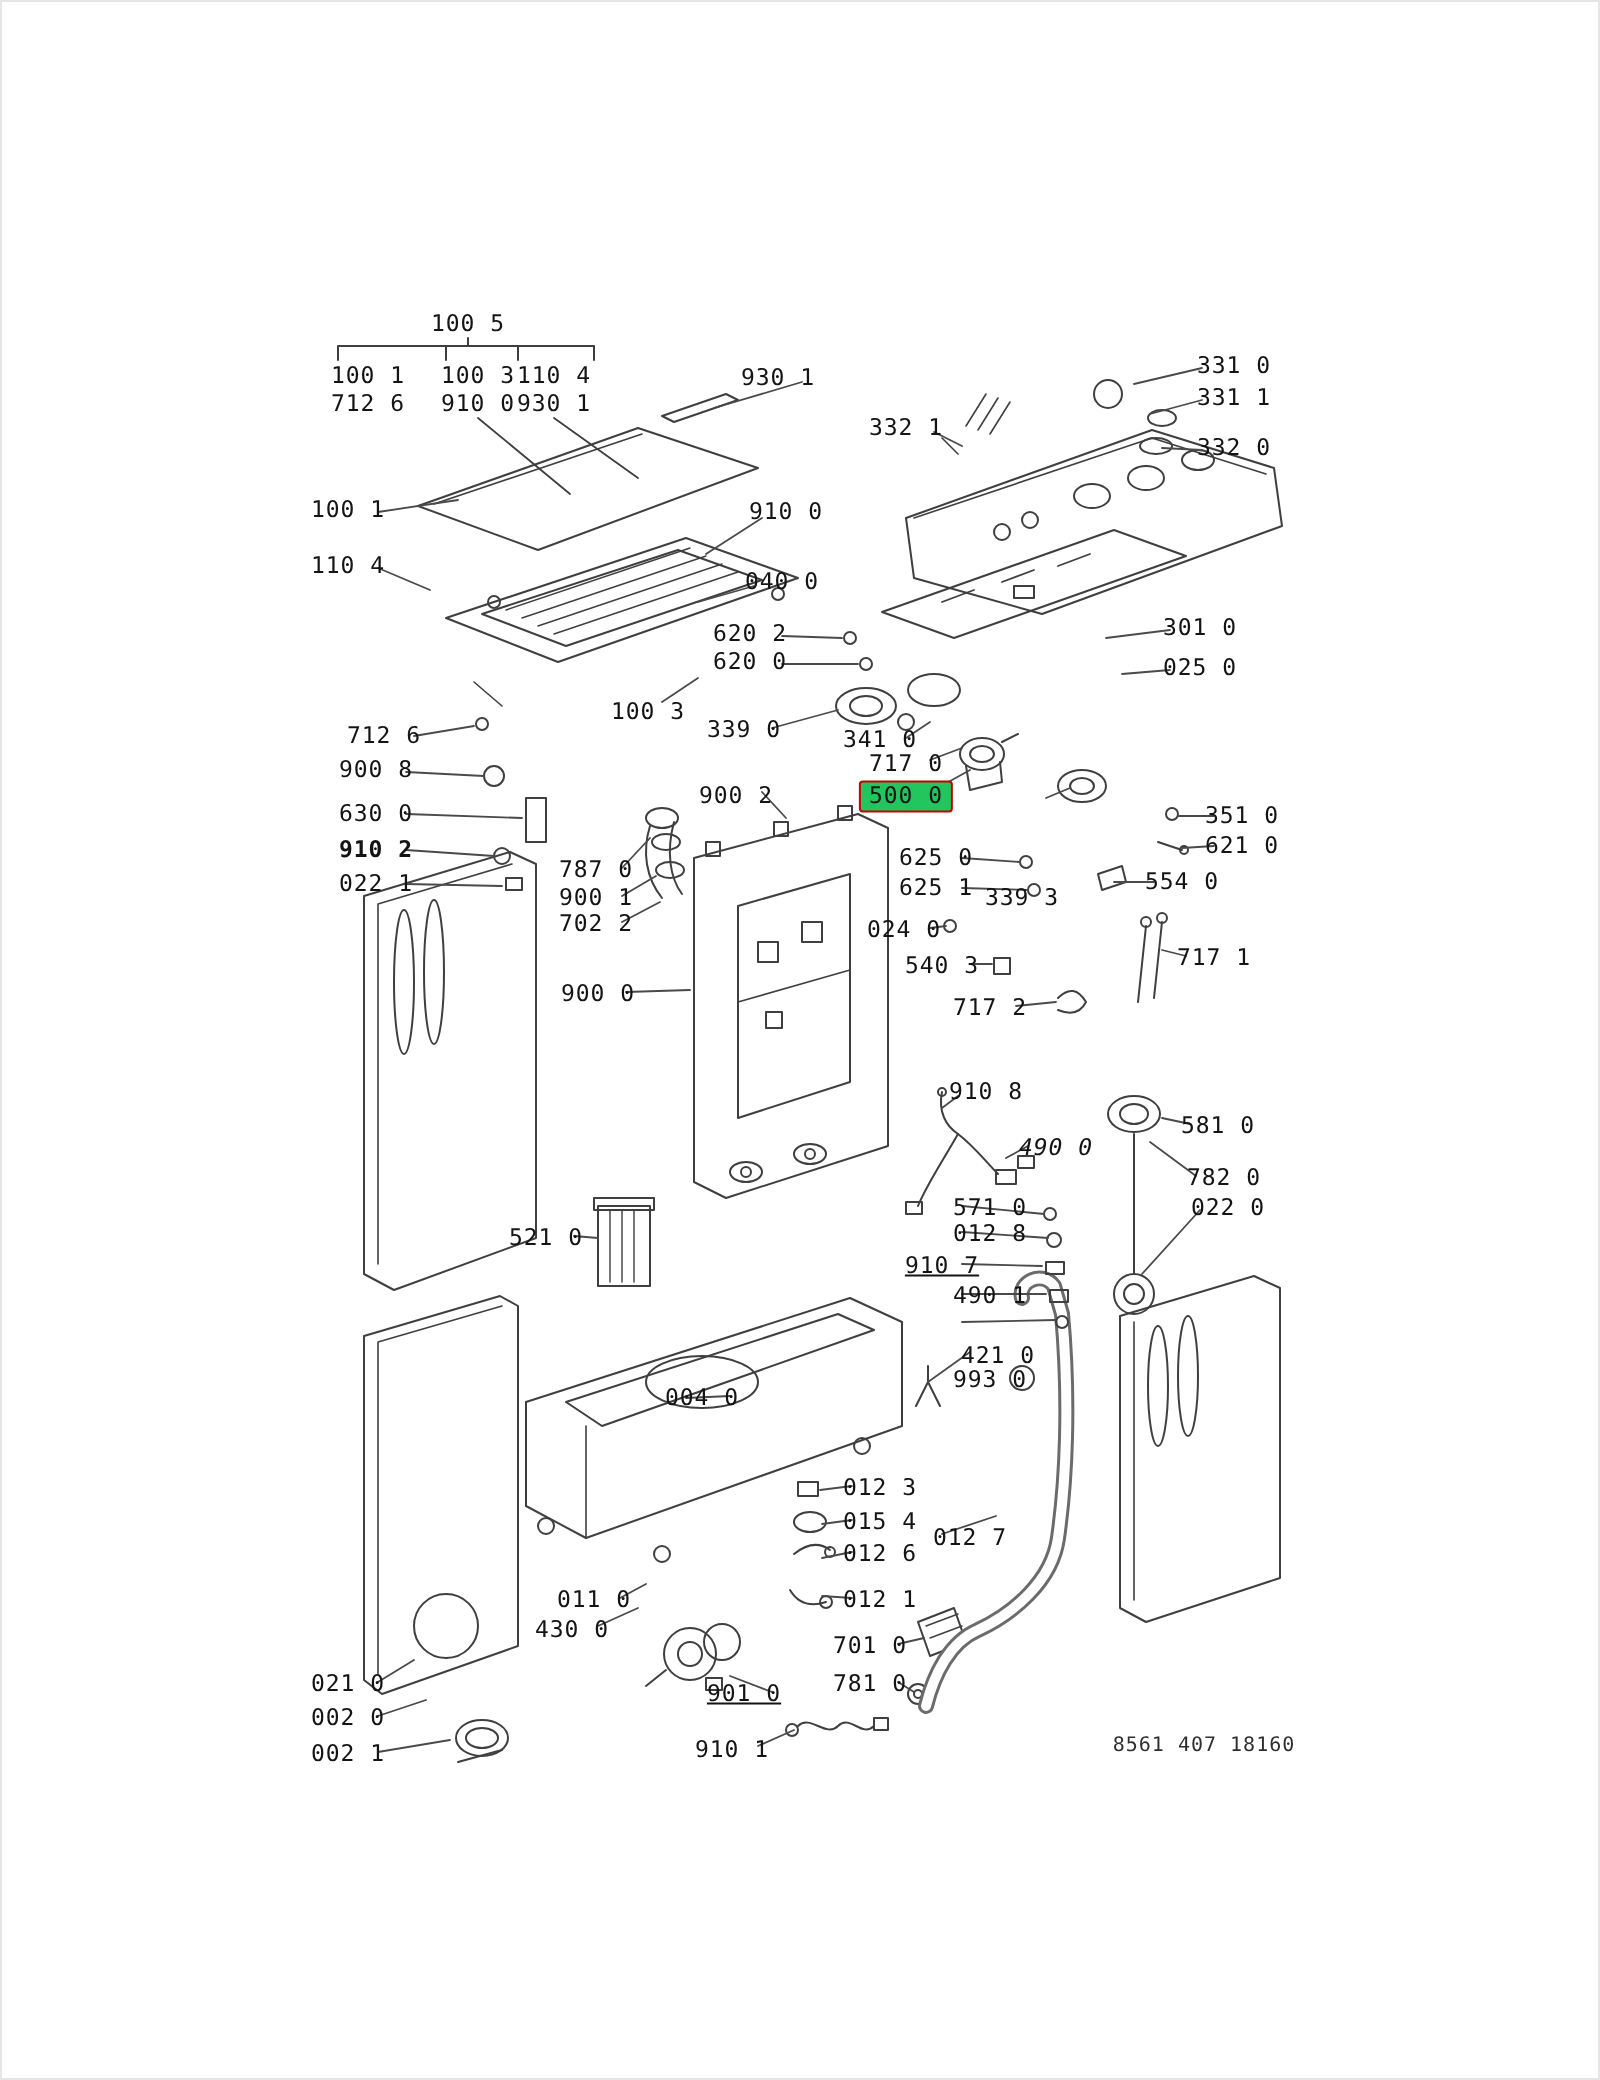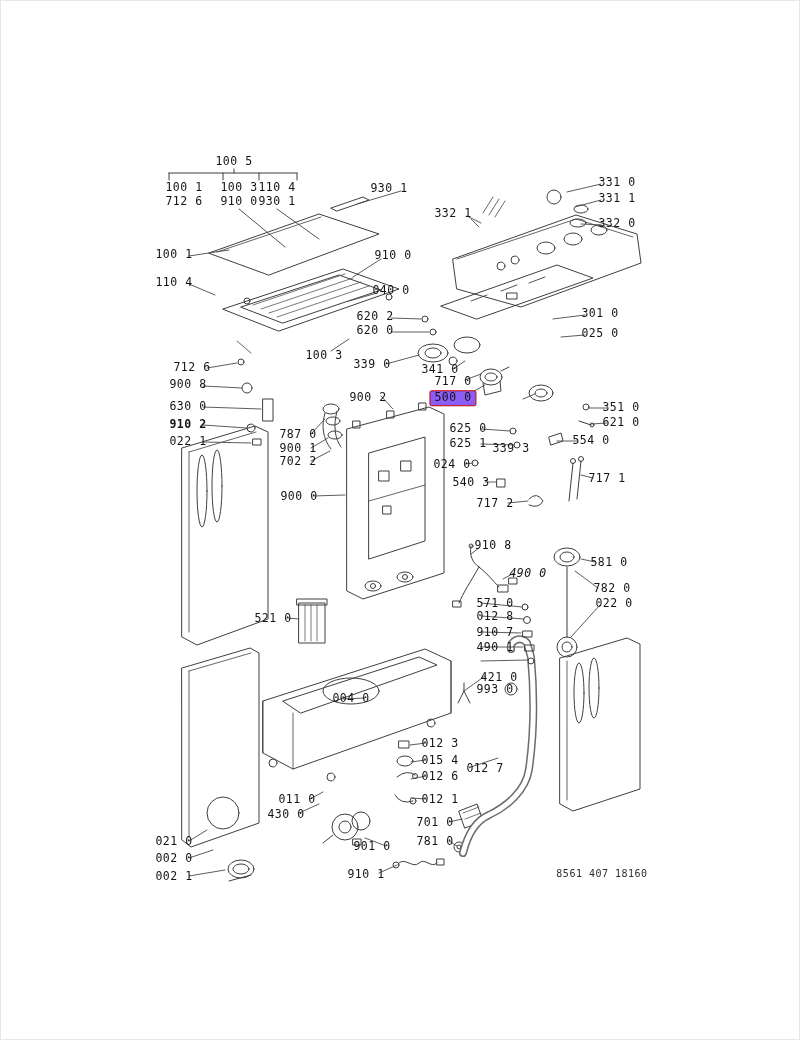--- a/index.html
+++ b/index.html
@@ -9,21 +9,21 @@
     font-family:"DejaVu Sans Mono","Liberation Mono",monospace;
   }
   svg.art{position:absolute;left:0;top:0;}
   .labels-layer{position:absolute;left:0;top:0;width:100%;height:100%;}
   .part-label{
     position:absolute;transform:translate(-50%,-50%);
     font-size:11.5px;line-height:1;color:#141414;white-space:nowrap;
     letter-spacing:0.5px;
   }
   .part-label.boxed{
-    border:1.6px solid #cc0000;padding:1px 4px;border-radius:2px;background:#8b5cf6;
+    border:1.6px solid #cc0000;padding:1px 4px;border-radius:2px;background:#22c55e;
   }
   .drawing-number{
     position:absolute;transform:translate(-50%,-50%);
     font-size:10px;color:#2e2e2e;letter-spacing:0.5px;white-space:nowrap;
   }
 </style>
 </head>
 <body>
 
 <div class="stage">
@@ -302,35 +302,35 @@
       <div class="part-label" style="left: 298px; top: 496px;">900 0</div>
       <div class="part-label" style="left: 494px; top: 503px;">717 2</div>
       <div class="part-label" style="left: 492px; top: 545px;">910 8</div>
       <div class="part-label" style="left: 608px; top: 562px;">581 0</div>
       <div class="part-label" style="left: 527px; top: 573px; font-style: italic;">490 0</div>
       <div class="part-label" style="left: 611px; top: 588px;">782 0</div>
       <div class="part-label" style="left: 494px; top: 603px;">571 0</div>
       <div class="part-label" style="left: 613px; top: 603px;">022 0</div>
       <div class="part-label" style="left: 494px; top: 616px;">012 8</div>
       <div class="part-label" style="left: 272px; top: 618px;">521 0</div>
-      <div class="part-label" style="left: 494px; top: 632px;">910 7</div>
+      <div class="part-label" style="left: 470px; top: 632px; text-decoration: underline;">910 7</div>
       <div class="part-label" style="left: 494px; top: 647px;">490 1</div>
       <div class="part-label" style="left: 494px; top: 661px; margin-top: 28px;">993 0</div>
       <div class="part-label" style="left: 498px; top: 677px;">421 0</div>
       <div class="part-label" style="left: 350px; top: 698px;">004 0</div>
       <div class="part-label" style="left: 439px; top: 743px;">012 3</div>
       <div class="part-label" style="left: 439px; top: 760px;">015 4</div>
       <div class="part-label" style="left: 484px; top: 768px;">012 7</div>
       <div class="part-label" style="left: 439px; top: 776px;">012 6</div>
       <div class="part-label" style="left: 439px; top: 799px;">012 1</div>
       <div class="part-label" style="left: 296px; top: 799px;">011 0</div>
       <div class="part-label" style="left: 285px; top: 814px;">430 0</div>
       <div class="part-label" style="left: 434px; top: 822px;">701 0</div>
       <div class="part-label" style="left: 434px; top: 841px;">781 0</div>
-      <div class="part-label" style="left: 371px; top: 846px;">901 0</div>
+      <div class="part-label" style="left: 371px; top: 846px; text-decoration: underline;">901 0</div>
       <div class="part-label" style="left: 173px; top: 841px;">021 0</div>
       <div class="part-label" style="left: 173px; top: 858px;">002 0</div>
       <div class="part-label" style="left: 173px; top: 876px;">002 1</div>
       <div class="part-label" style="left: 365px; top: 874px;">910 1</div>
     </div>
 
   <div class="drawing-number" style="left:601px;top:872px;">8561 407 18160</div>
 
 </div>
 

